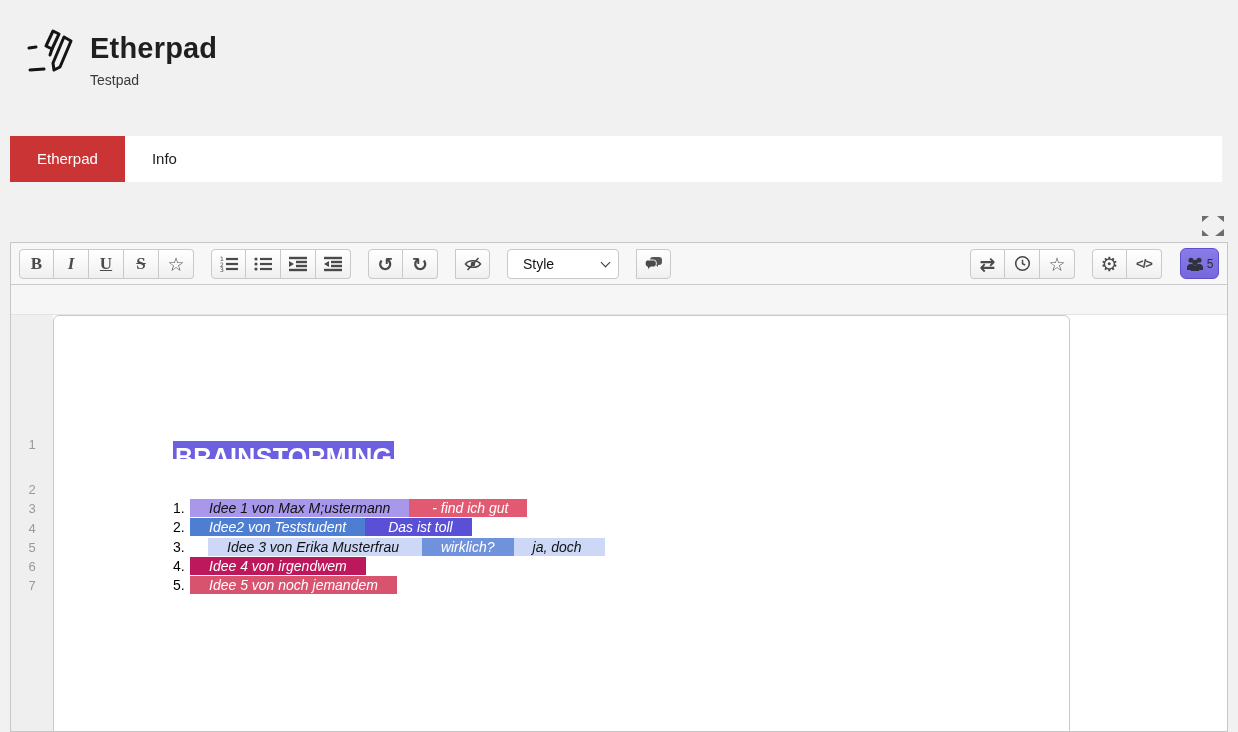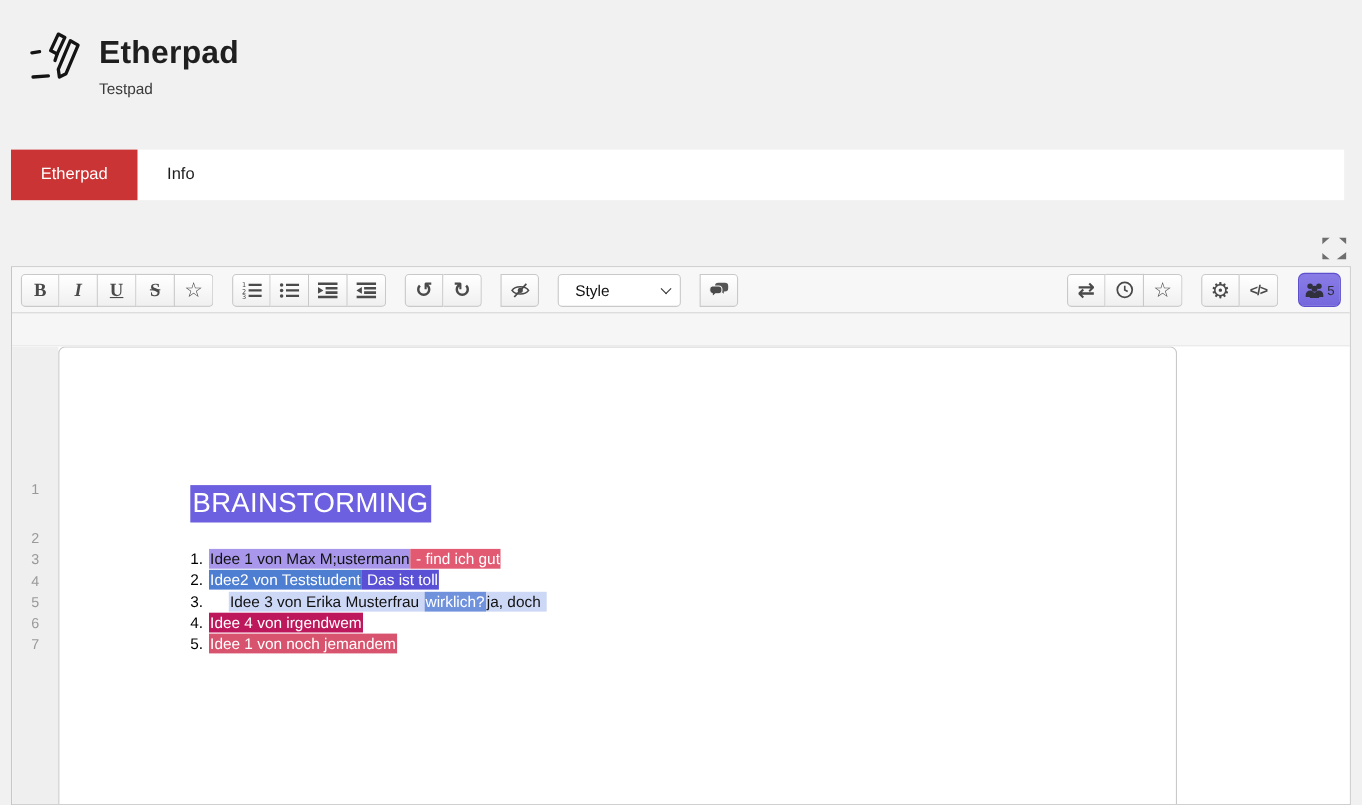--- a/index.html
+++ b/index.html
@@ -61,26 +61,26 @@
   .editor-body { flex:1; display:flex; background:#fff; overflow:hidden; }
   .gutter { width:42px; background:#efefef; padding-top:122px; text-align:center;
             font-size:13px; color:#9a9a9a; }
   .ln { height:19.3px; line-height:19.3px; }
   .ln-first { height:43px; line-height:16px; }
   .page-area { flex:1; position:relative; }
   .page { position:absolute; left:0; top:0; width:1017px; bottom:-10px; background:#fff;
           border:1px solid #c9c9c9; border-radius:6px 6px 0 0; }
   .content { padding:125px 20px 0 119px; font-size:14px; color:#000; }
   .heading-line { height:33px; line-height:33px; }
-  .heading-span { display:inline-block; height:34px; line-height:33px; padding:0 2px 0 2px;
-                  font-size:25px; font-weight:normal; color:#fff; letter-spacing:0.3px; }
+  .heading-span { display:inline-block; height:18px; line-height:33px; padding:0 2px 0 2px;
+                  font-size:25px; font-weight:bold; color:#fff; letter-spacing:0.3px; }
   .blank-line { height:25px; }
   .list-line { height:19.3px; line-height:19.3px; white-space:pre; }
   .marker { display:inline-block; min-width:14px; margin-right:3px; color:#000; }
-  .seg { padding:1px 1px; }
+  .seg { padding:1px 19px;font-style:italic; }
 
   svg { display:block; }
 </style>
 </head>
 <body>
 
 <div class="stage">
 
   <div class="header">
     <svg class="logo" viewBox="0 0 52 56">
@@ -283,20 +283,20 @@
           <div class="content" id="content">
             <div class="heading-line">
               <span class="heading-span" id="heading" style="background: rgb(108, 95, 224); color: rgb(255, 255, 255);">BRAINSTORMING</span>
             </div>
             <div class="blank-line"></div>
             <div id="list-lines">
                 <div class="list-line"><span class="marker">1.</span><span class="seg" style="background: rgb(168, 151, 234); color: rgb(17, 17, 17);">Idee 1 von Max M;ustermann</span><span class="seg" style="background: rgb(226, 90, 114); color: rgb(255, 255, 255);"> - find ich gut</span></div>
                 <div class="list-line"><span class="marker">2.</span><span class="seg" style="background: rgb(77, 126, 210); color: rgb(255, 255, 255);">Idee2 von Teststudent</span><span class="seg" style="background: rgb(90, 80, 214); color: rgb(255, 255, 255);"> Das ist toll</span></div>
                 <div class="list-line"><span class="marker">3.</span><span class="seg" style="background: rgb(205, 216, 246); color: rgb(17, 17, 17); margin-left: 18px;">Idee 3 von Erika Musterfrau </span><span class="seg" style="background: rgb(112, 146, 221); color: rgb(255, 255, 255);">wirklich?</span><span class="seg" style="background: rgb(205, 216, 246); color: rgb(17, 17, 17);">ja, doch </span></div>
                 <div class="list-line"><span class="marker">4.</span><span class="seg" style="background: #be185d; color: rgb(255, 255, 255);">Idee 4 von irgendwem</span></div>
-                <div class="list-line"><span class="marker">5.</span><span class="seg" style="background: rgb(216, 83, 110); color: rgb(255, 255, 255);">Idee 1 von noch jemandem</span></div>
+                <div class="list-line"><span class="marker">5.</span><span class="seg" style="background: rgb(216, 83, 110); color: rgb(255, 255, 255);">Idee 5 von noch jemandem</span></div>
               </div>
           </div>
         </div>
       </div>
     </div>
   </div>
 </div>
 
 </body></html>

